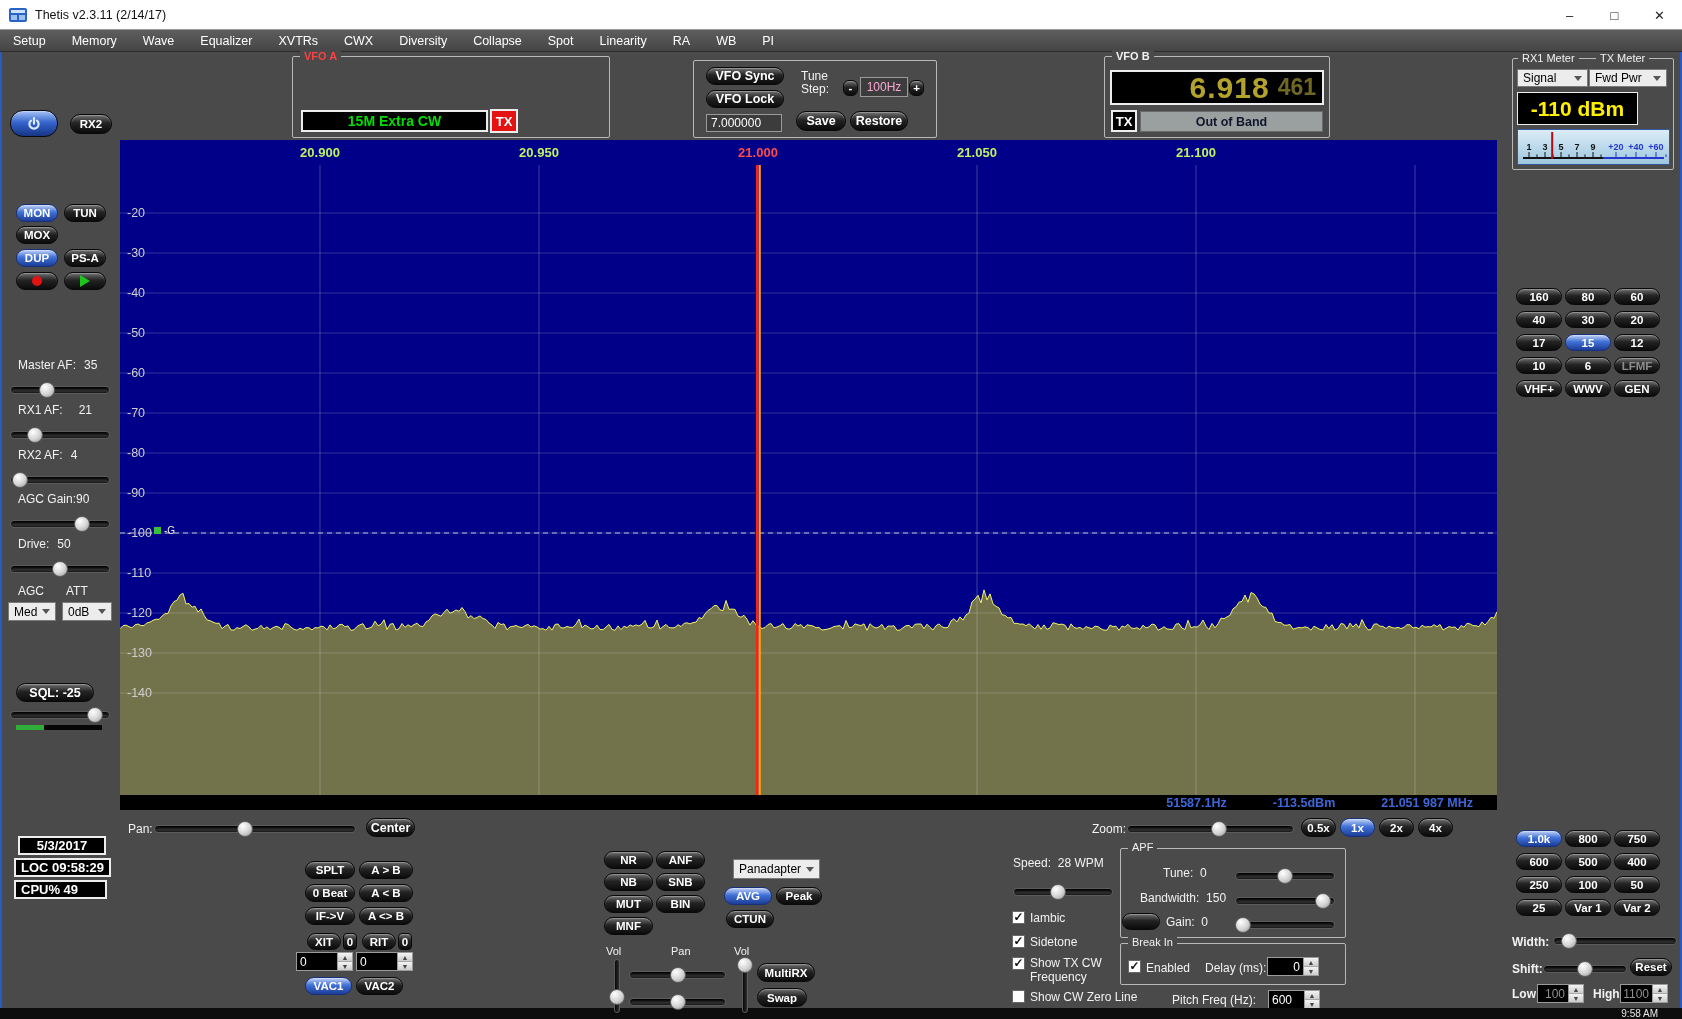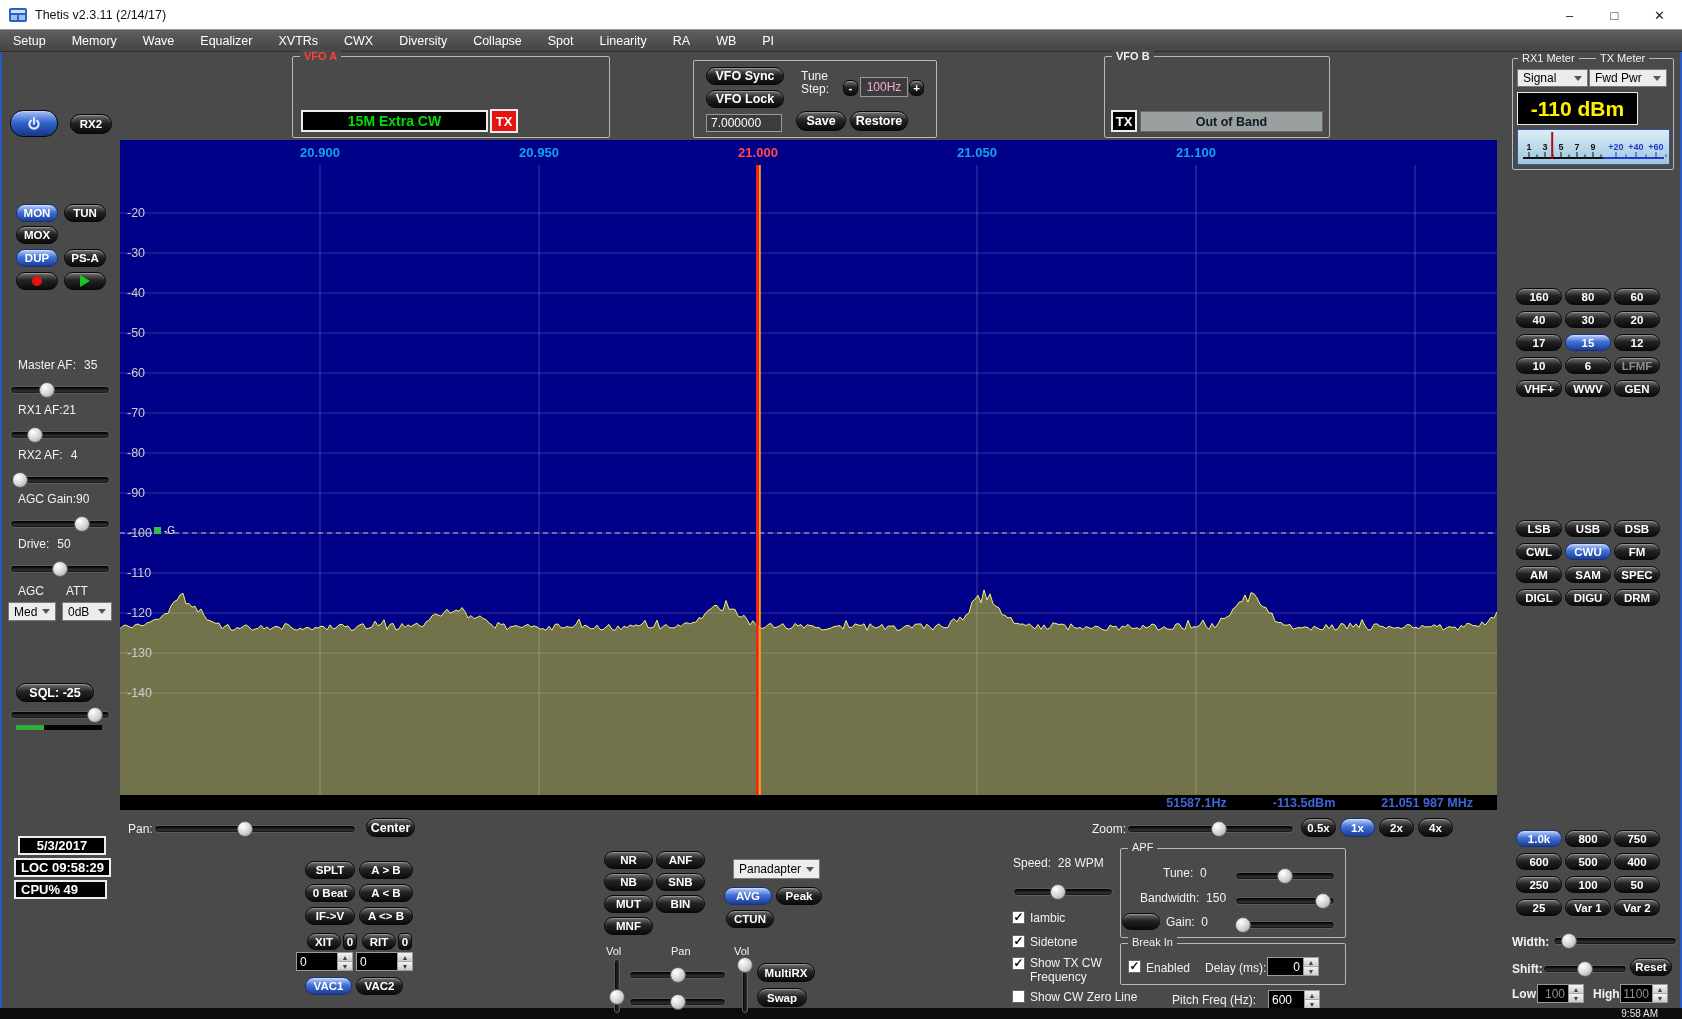--- a/index.html
+++ b/index.html
@@ -50,21 +50,21 @@
   #bands,#modes,#filters{position:absolute;display:grid;grid-template-columns:repeat(3,46px);gap:6px 3px}
   #vfo-ops{position:absolute;display:grid;grid-template-columns:50px 54px;gap:5px 4px}
   #vfo-ops .pill.g{height:18px}
   #dsp-grid{position:absolute;display:grid;grid-template-columns:49px 49px;gap:4px 3px}
   #dsp-grid .pill.g{height:18px}
   #zoom-btns{position:absolute;display:flex;gap:4px}
   #zoom-btns .pill.g{width:35px;height:19px}
   
   #spectrum{position:absolute;left:120px;top:140px;width:1377px;height:670px;background:#000088}
   #freq-row{position:absolute;left:0;top:0;width:1377px;height:25px}
-  .freq-lab{position:absolute;top:5px;transform:translateX(-50%);font-size:13px;font-weight:600;color:#0ea5e9}
+  .freq-lab{position:absolute;top:5px;transform:translateX(-50%);font-size:13px;font-weight:600;color:#bef264}
   #status{position:absolute;left:0;top:655px;width:1377px;height:15px;background:#000;display:flex;justify-content:flex-end;align-items:center;gap:46px;padding-right:24px}
   #status span{color:#3f66d9;font-size:12.5px;font-weight:600}
   #taskbar{position:absolute;left:0;top:1008px;width:1682px;height:11px;background:#0d0d0d;overflow:hidden}
   #taskbar .time{position:absolute;right:24px;top:0px;color:#e6e6e6;font-size:10px}
   .edge{position:absolute;top:52px;width:2px;height:956px;background:#2b59c3}
 </style>
 </head>
 <body>
 
 <div id="app">
@@ -118,20 +118,24 @@
   </div>
   <div class="pill" style="position:absolute;left:843px;top:80px;width:15px;height:16px;border-radius:6px">-</div>
   <div style="position:absolute;left:860px;top:77px;width:48px;height:20px;background:#3c3c3c;border:1px solid #9a9a9a;color:#f9a8d4;font-size:12px;display:flex;align-items:center;justify-content:center">100Hz</div>
   <div class="pill" style="position:absolute;left:909px;top:80px;width:15px;height:16px;border-radius:6px">+</div>
   <div style="position:absolute;left:706px;top:114px;width:76px;height:18px;background:#3c3c3c;border:1px solid #9a9a9a;color:#fff;font-size:12px;display:flex;align-items:center;padding:0 4px">7.000000</div>
   <div class="pill md" style="position:absolute;left:796px;top:111px;width:50px;height:20px">Save</div>
   <div class="pill md" style="position:absolute;left:850px;top:111px;width:58px;height:20px">Restore</div>
 
   <div class="gbox" style="left:1104px;top:56px;width:226px;height:82px"></div>
   <span class="glabel" style="left:1112px;top:50px">VFO B</span>
+  <div class="lcd" style="left:1110px;top:70px;width:214px;height:35px;justify-content:flex-end;padding-right:6px">
+    <span style="color:#b3a32c;font-size:30px;font-weight:700;letter-spacing:1px">6.918</span>
+    <span style="color:#6f6824;font-size:23px;font-weight:700;margin-left:8px">461</span>
+  </div>
   <div class="box" style="left:1111px;top:110px;width:26px;height:22px">TX</div>
   <div style="position:absolute;left:1140px;top:111px;width:183px;height:21px;background:#9aa0a0;border:1px solid #6a6a6a;display:flex;align-items:center;justify-content:center">
     <span style="color:#0f172a;font-size:12.5px;font-weight:700">Out of Band</span>
   </div>
 
   <div class="gbox" style="left:1512px;top:58px;width:162px;height:112px"></div>
   <span class="glabel" style="left:1518px;top:52px;font-weight:400">RX1 Meter</span>
   <span class="glabel" style="left:1596px;top:52px;font-weight:400">TX Meter</span>
   <div class="sel" style="left:1517px;top:69px;width:71px;height:18px">
       <span>Signal</span>
@@ -194,21 +198,21 @@
   <div class="pill" style="position:absolute;left:64px;top:249px;width:42px;height:18px">PS-A</div>
   <div class="pill" style="position:absolute;left:16px;top:272px;width:42px;height:18px">
       <span style="width:10px;height:10px;border-radius:50%;background:#e51212;display:block"></span>
     </div>
   <div class="pill" style="position:absolute;left:64px;top:272px;width:42px;height:18px">
       <span style="width:0;height:0;border-left:10px solid #1ec41e;border-top:6px solid transparent;border-bottom:6px solid transparent;display:block"></span>
     </div>
 
   <div id="left-sliders">
       <div class="label" style="left: 18px; top: 358px;"><span>Master AF:</span><span style="margin-left: 8px;">35</span></div>
-      <div class="label" style="left: 18px; top: 403px;"><span>RX1 AF:</span><span style="margin-left: 0;">21</span></div>
+      <div class="label" style="left: 18px; top: 403px;"><span>RX1 AF:</span><span style="margin-left: 16px;">21</span></div>
       <div class="label" style="left: 18px; top: 448px;"><span>RX2 AF:</span><span style="margin-left: 8px;">4</span></div>
       <div class="label" style="left: 18px; top: 492px;"><span>AGC Gain:</span><span style="">90</span></div>
       <div class="label" style="left: 18px; top: 537px;"><span>Drive:</span><span style="margin-left: 8px;">50</span></div>
     </div>
 
   <span class="label" style="left:18px;top:584px">AGC</span>
   <span class="label" style="left:66px;top:584px">ATT</span>
   <div class="sel" style="left:8px;top:602px;width:48px;height:19px">
       <span>Med</span>
       <span class="cv"></span>
@@ -399,34 +403,20 @@
       <div class="pill g">17</div>
       <div class="pill g on">15</div>
       <div class="pill g">12</div>
       <div class="pill g">10</div>
       <div class="pill g">6</div>
       <div class="pill g dim">LFMF</div>
       <div class="pill g">VHF+</div>
       <div class="pill g">WWV</div>
       <div class="pill g">GEN</div>
     </div>
-  <div id="modes" style="left:1516px;top:520px">
-      <div class="pill g">LSB</div>
-      <div class="pill g">USB</div>
-      <div class="pill g">DSB</div>
-      <div class="pill g">CWL</div>
-      <div class="pill g on">CWU</div>
-      <div class="pill g">FM</div>
-      <div class="pill g">AM</div>
-      <div class="pill g">SAM</div>
-      <div class="pill g">SPEC</div>
-      <div class="pill g">DIGL</div>
-      <div class="pill g">DIGU</div>
-      <div class="pill g">DRM</div>
-    </div>
   <div id="filters" style="left:1516px;top:830px">
       <div class="pill g on">1.0k</div>
       <div class="pill g">800</div>
       <div class="pill g">750</div>
       <div class="pill g">600</div>
       <div class="pill g">500</div>
       <div class="pill g">400</div>
       <div class="pill g">250</div>
       <div class="pill g">100</div>
       <div class="pill g">50</div>

